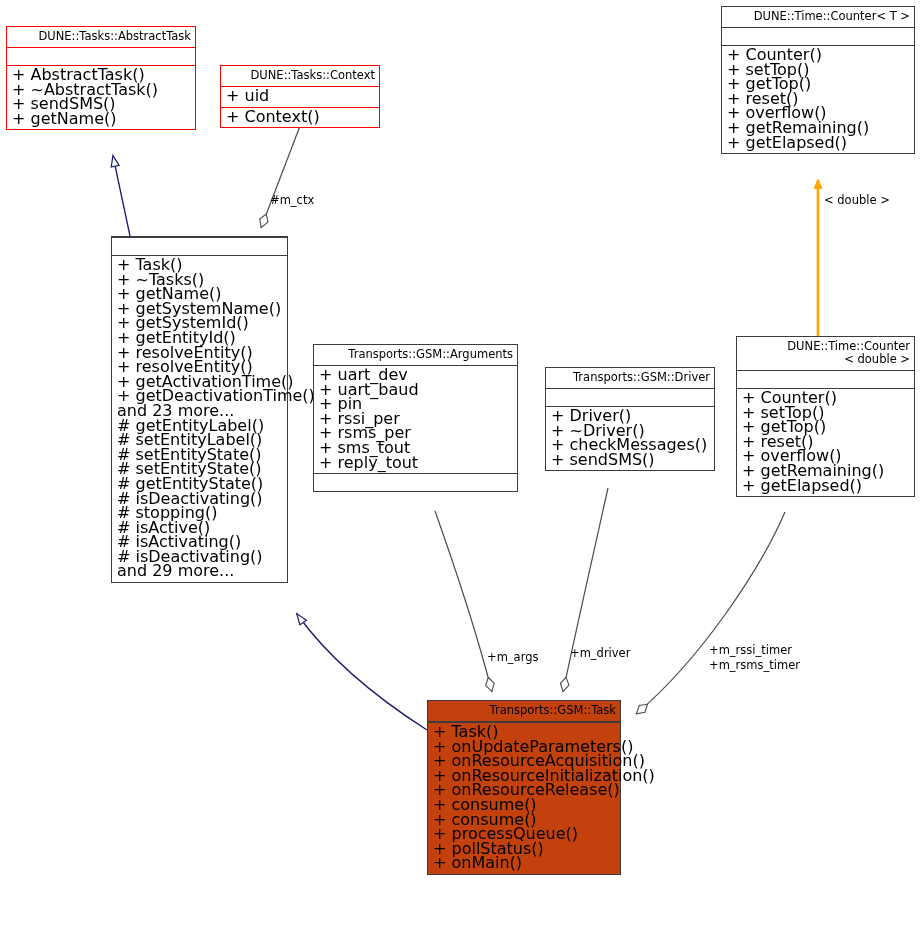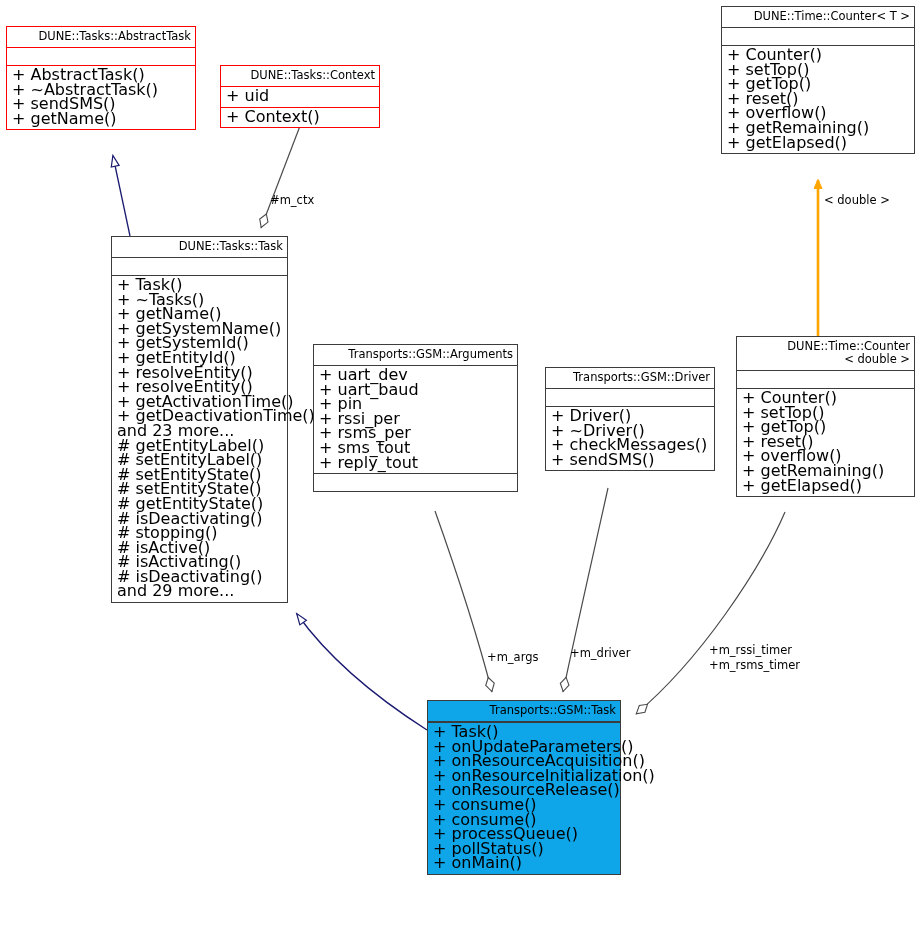--- a/index.html
+++ b/index.html
@@ -27,21 +27,21 @@
     height: 928px;
   }
   .uml-class {
     position: absolute;
     box-sizing: border-box;
     background: #ffffff;
     border: 1px solid #3c3c3c;
     z-index: 5;
   }
   .uml-class.red   { border-color: #ff0000; }
-  .uml-class.gray  { background: #0ea5e9; }
+  .uml-class.gray  { background: #c2410c; }
   .uml-class.plain { border-color: #3c3c3c; }
 
   .cls-name {
     box-sizing: border-box;
     text-align: right;
     font-size: 11.5px;
     color: #000000;
     padding: 3px 4px 4px 4px;
     line-height: 13px;
     white-space: pre-line;
@@ -139,21 +139,20 @@
       <div class="cls-row">+ setTop()</div>
       <div class="cls-row">+ getTop()</div>
       <div class="cls-row">+ reset()</div>
       <div class="cls-row">+ overflow()</div>
       <div class="cls-row">+ getRemaining()</div>
       <div class="cls-row">+ getElapsed()</div>
     </div>
   </div>
 
   <div class="uml-class plain" style="left:111px; top:236px; width:177px;">
-    <div class="cls-name">DUNE::Tasks::Task</div>
     <div class="cls-sep"></div>
     <div class="cls-compartment empty"></div>
     <div class="cls-sep"></div>
     <div class="cls-compartment">
       <div class="cls-row">+ Task()</div>
       <div class="cls-row">+ ~Tasks()</div>
       <div class="cls-row">+ getName()</div>
       <div class="cls-row">+ getSystemName()</div>
       <div class="cls-row">+ getSystemId()</div>
       <div class="cls-row">+ getEntityId()</div>

